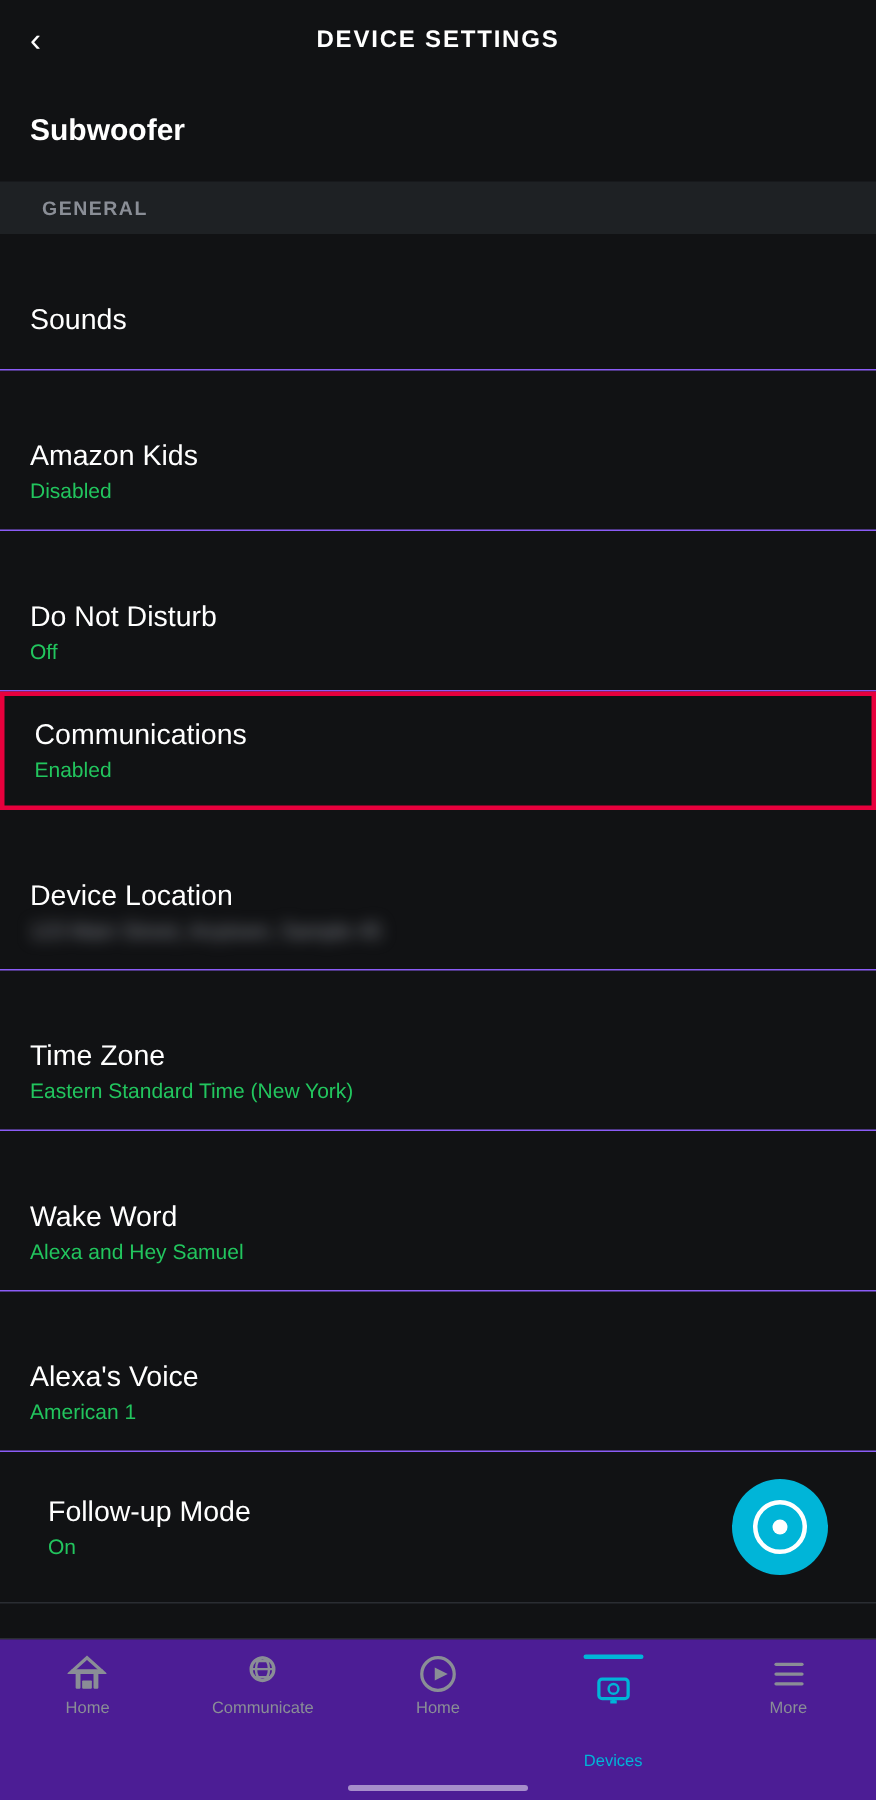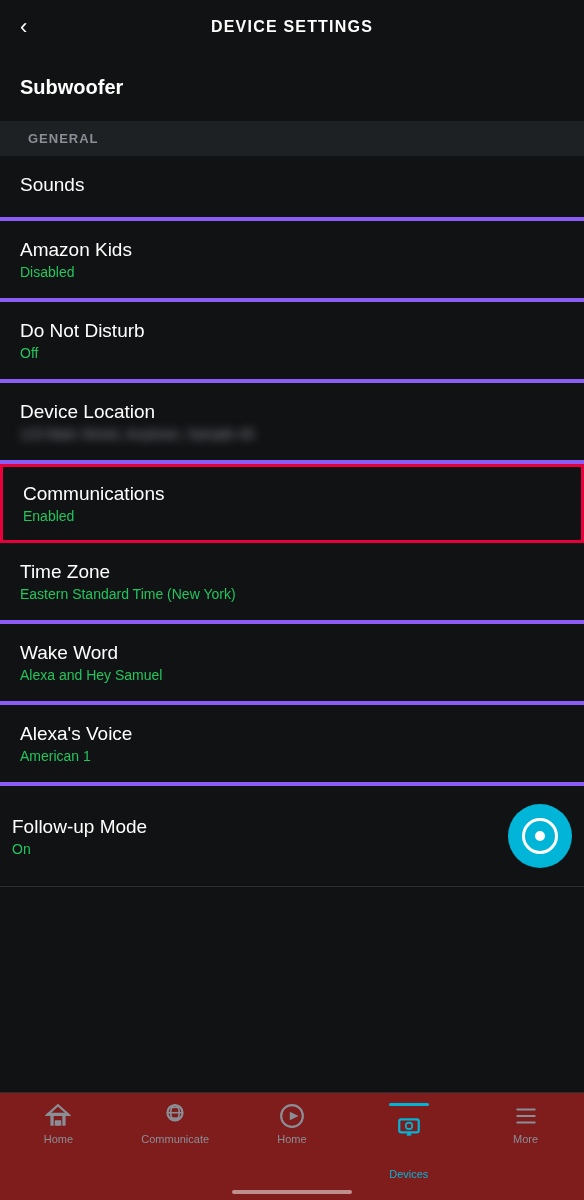--- a/index.html
+++ b/index.html
@@ -53,23 +53,24 @@
       font-size: 13px;
       font-weight: 600;
       letter-spacing: 1px;
       color: #8a8e96;
       text-transform: uppercase;
     }
 
     
     .list-item {
       padding: 18px 20px;
-      border-bottom: 4px solid #8b5cf6;
+      border-bottom: 1px solid #8b5cf6;
       cursor: pointer;
       position: relative;
+      margin-top: 29px;
     }
     .list-item:last-child {
       border-bottom: none;
     }
     .list-item-title {
       font-size: 19px;
       font-weight: 400;
       color: #ffffff;
       margin-bottom: 3px;
     }
@@ -88,21 +89,21 @@
       border: 3px solid #e8003d;
       margin: 0;
       padding: 16px 20px;
     }
 
     
     .list-item-with-fab {
       display: flex;
       align-items: center;
       justify-content: space-between;
-      padding: 18px 12px;
+      padding: 18px 32px;
       border-bottom: 1px solid #2a2d32;
     }
     .list-item-with-fab .text-group {
       display: flex;
       flex-direction: column;
     }
 
     
     .fab {
       width: 64px;
@@ -130,21 +131,21 @@
       height: 10px;
       border-radius: 50%;
       background: #ffffff;
     }
 
     
     .bottom-nav {
       position: fixed;
       bottom: 0;
       width: 584px;
-      background: #7f1d1d;
+      background: #4c1d95;
       border-top: 1px solid #2a2d32;
       display: flex;
       align-items: flex-start;
       justify-content: space-around;
       padding: 10px 0 20px;
     }
     .nav-item {
       display: flex;
       flex-direction: column;
       align-items: center;
@@ -217,28 +218,28 @@
   <div class="list-item">
     <div class="list-item-title">Amazon Kids</div>
     <div class="list-item-subtitle">Disabled</div>
   </div>
 
   <div class="list-item">
     <div class="list-item-title">Do Not Disturb</div>
     <div class="list-item-subtitle">Off</div>
   </div>
 
-  <div class="list-item">
-    <div class="list-item-title">Device Location</div>
-    <div class="list-item-subtitle blurred">123 Main Street, Anytown, Sample 45</div>
-  </div>
-
   <div class="list-item list-item-highlighted">
     <div class="list-item-title">Communications</div>
     <div class="list-item-subtitle">Enabled</div>
+  </div>
+
+  <div class="list-item">
+    <div class="list-item-title">Device Location</div>
+    <div class="list-item-subtitle blurred">123 Main Street, Anytown, Sample 45</div>
   </div>
 
   <div class="list-item">
     <div class="list-item-title">Time Zone</div>
     <div class="list-item-subtitle">Eastern Standard Time (New York)</div>
   </div>
 
   <div class="list-item">
     <div class="list-item-title">Wake Word</div>
     <div class="list-item-subtitle">Alexa and Hey Samuel</div>

